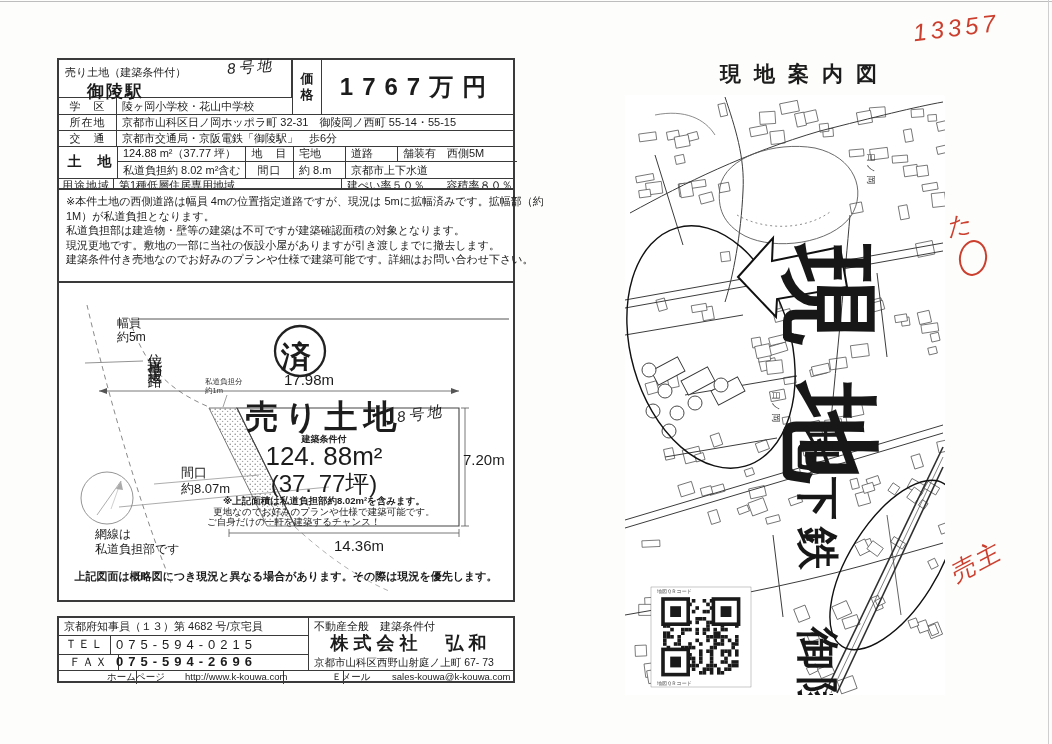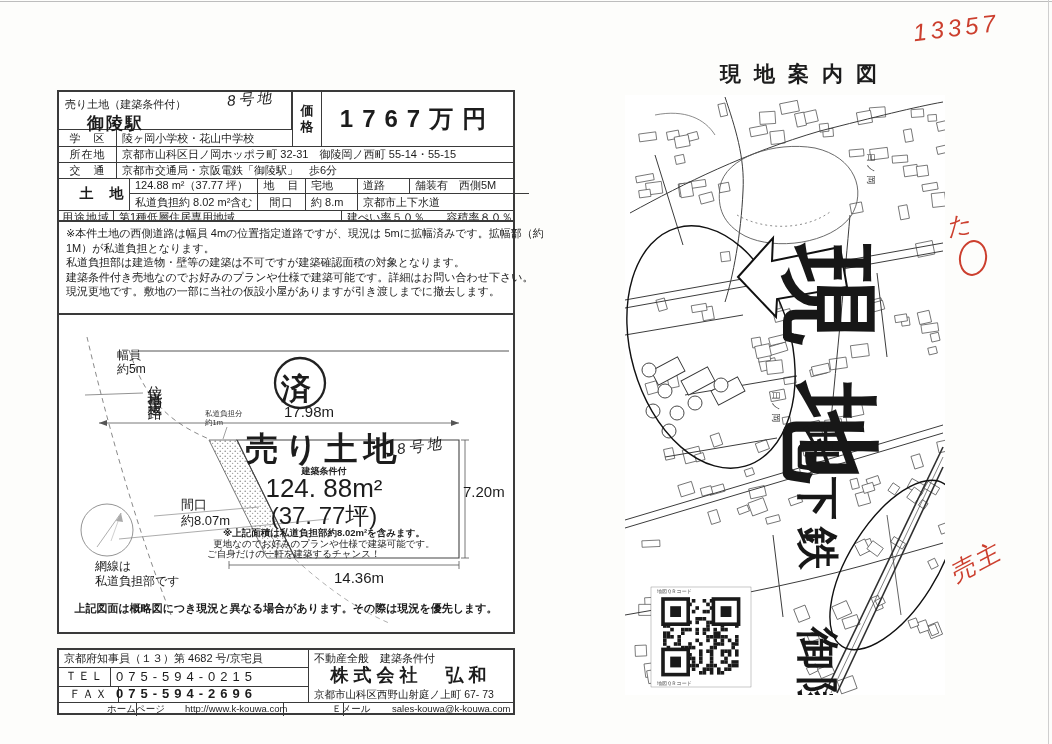--- a/index.html
+++ b/index.html
@@ -4,21 +4,21 @@
 <style>
   html,body{margin:0;padding:0;background:#e8e8e6;}
   *{box-sizing:border-box;}
   #page{position:relative;width:1052px;height:744px;background:#fdfdfb;overflow:hidden;
         font-family:"Liberation Sans","DejaVu Sans",sans-serif;color:#1c1c1c;}
   .abs{position:absolute;}
   .scanline-top{left:0;top:1px;width:1052px;height:1px;background:#bdbdbd;}
   .scanline-right{left:1048px;top:0;width:1px;height:744px;background:#cfcfcf;}
 
   
-  #flyer{left:57px;top:58px;width:458px;height:640px;margin-top:32px;}
+  #flyer{left:57px;top:58px;width:458px;height:640px;}
   .box{border:2px solid #3a3a3a;background:#fff;}
   .bR{border-right:1.4px solid #3a3a3a;}
   .bB{border-bottom:1.4px solid #3a3a3a;}
   .cell{display:flex;align-items:center;font-size:11px;line-height:1.1;padding:0 5px;white-space:nowrap;}
   .lbl{justify-content:center;letter-spacing:1px;}
   #titlecell{padding:2px 6px;}
   .smalltitle{font-size:11px;}
   .station-name{font-size:17px;font-weight:bold;margin:0 0 0 22px;letter-spacing:2px;}
   .hand{font-style:italic;color:#222;}
   #hand-lot-top{left:168px;top:-2px;font-size:15px;transform:rotate(-5deg);letter-spacing:3px;}
@@ -84,21 +84,21 @@
         <div class="cell abs" style="left:58px;top:0;width:396px;height:16px;">京都市山科区日ノ岡ホッポラ町 32-31　御陵岡ノ西町 55-14・55-15</div>
       </div>
       <div class="abs" style="left:0;top:70px;width:454px;height:0;border-top:1.4px solid #3a3a3a;"></div>
 
       <div class="abs" style="left:0;top:70px;width:454px;height:16px;">
         <div class="cell lbl bR abs" style="left:0;top:0;width:58px;height:16px;">交　通</div>
         <div class="cell abs" style="left:58px;top:0;width:396px;height:16px;">京都市交通局・京阪電鉄「御陵駅」　歩6分</div>
       </div>
       <div class="abs" style="left:0;top:86px;width:454px;height:0;border-top:1.4px solid #3a3a3a;"></div>
 
-      <div class="abs" style="left:16px;top:86px;width:494px;height:32px;">
+      <div class="abs" style="left:4px;top:86px;width:494px;height:32px;">
         <div class="cell lbl bR abs" style="left:0;top:0;width:55px;height:32px;font-size:14px;font-weight:bold;">土　地</div>
         <div class="cell bR bB abs" style="left:55px;top:0;width:128px;height:16px;">124.88 m²（37.77 坪）</div>
         <div class="cell bR abs" style="left:55px;top:16px;width:128px;height:16px;">私道負担約 8.02 m²含む</div>
         <div class="cell lbl bR bB abs" style="left:183px;top:0;width:48px;height:16px;">地　目</div>
         <div class="cell bR bB abs" style="left:231px;top:0;width:52px;height:16px;">宅地</div>
         <div class="cell bR bB abs" style="left:283px;top:0;width:52px;height:16px;">道路</div>
         <div class="cell bB abs" style="left:335px;top:0;width:119px;height:16px;">舗装有　西側5M</div>
         <div class="cell lbl bR abs" style="left:183px;top:16px;width:48px;height:16px;">間口</div>
         <div class="cell bR abs" style="left:231px;top:16px;width:52px;height:16px;">約 8.m</div>
         <div class="cell abs" style="left:283px;top:16px;width:171px;height:16px;">京都市上下水道</div>
@@ -109,22 +109,22 @@
         <div class="cell lbl bR abs" style="left:0;top:0;width:55px;height:14px;">用途地域</div>
         <div class="cell bR abs" style="left:55px;top:0;width:228px;height:14px;">第1種低層住居専用地域</div>
         <div class="cell abs" style="left:283px;top:0;width:171px;height:14px;">建ぺい率５０％　　容積率８０％</div>
       </div>
     </div>
 
     <div class="abs box" id="notesbox" style="left:0;top:130px;width:458px;height:95px;">
       <div>※本件土地の西側道路は幅員 4mの位置指定道路ですが、現況は 5mに拡幅済みです。拡幅部（約</div>
       <div>1M）が私道負担となります。</div>
       <div>私道負担部は建造物・壁等の建築は不可ですが建築確認面積の対象となります。</div>
+      <div>現況更地です。敷地の一部に当社の仮設小屋がありますが引き渡しまでに撤去します。</div>
       <div>建築条件付き売地なのでお好みのプランや仕様で建築可能です。詳細はお問い合わせ下さい。</div>
-      <div>現況更地です。敷地の一部に当社の仮設小屋がありますが引き渡しまでに撤去します。</div>
     </div>
 
     <div class="abs box" id="planbox" style="left:0;top:223px;width:458px;height:321px;">
       <svg class="abs" style="left:0;top:0;" width="454" height="317" viewBox="0 0 454 317">
         <defs>
           <pattern id="stip" width="5" height="5" patternUnits="userSpaceOnUse">
             <circle cx="1.2" cy="1.2" r="0.8" fill="#8d8d8d"></circle>
             <circle cx="3.6" cy="3.4" r="0.7" fill="#a5a5a5"></circle>
           </pattern>
         </defs>

